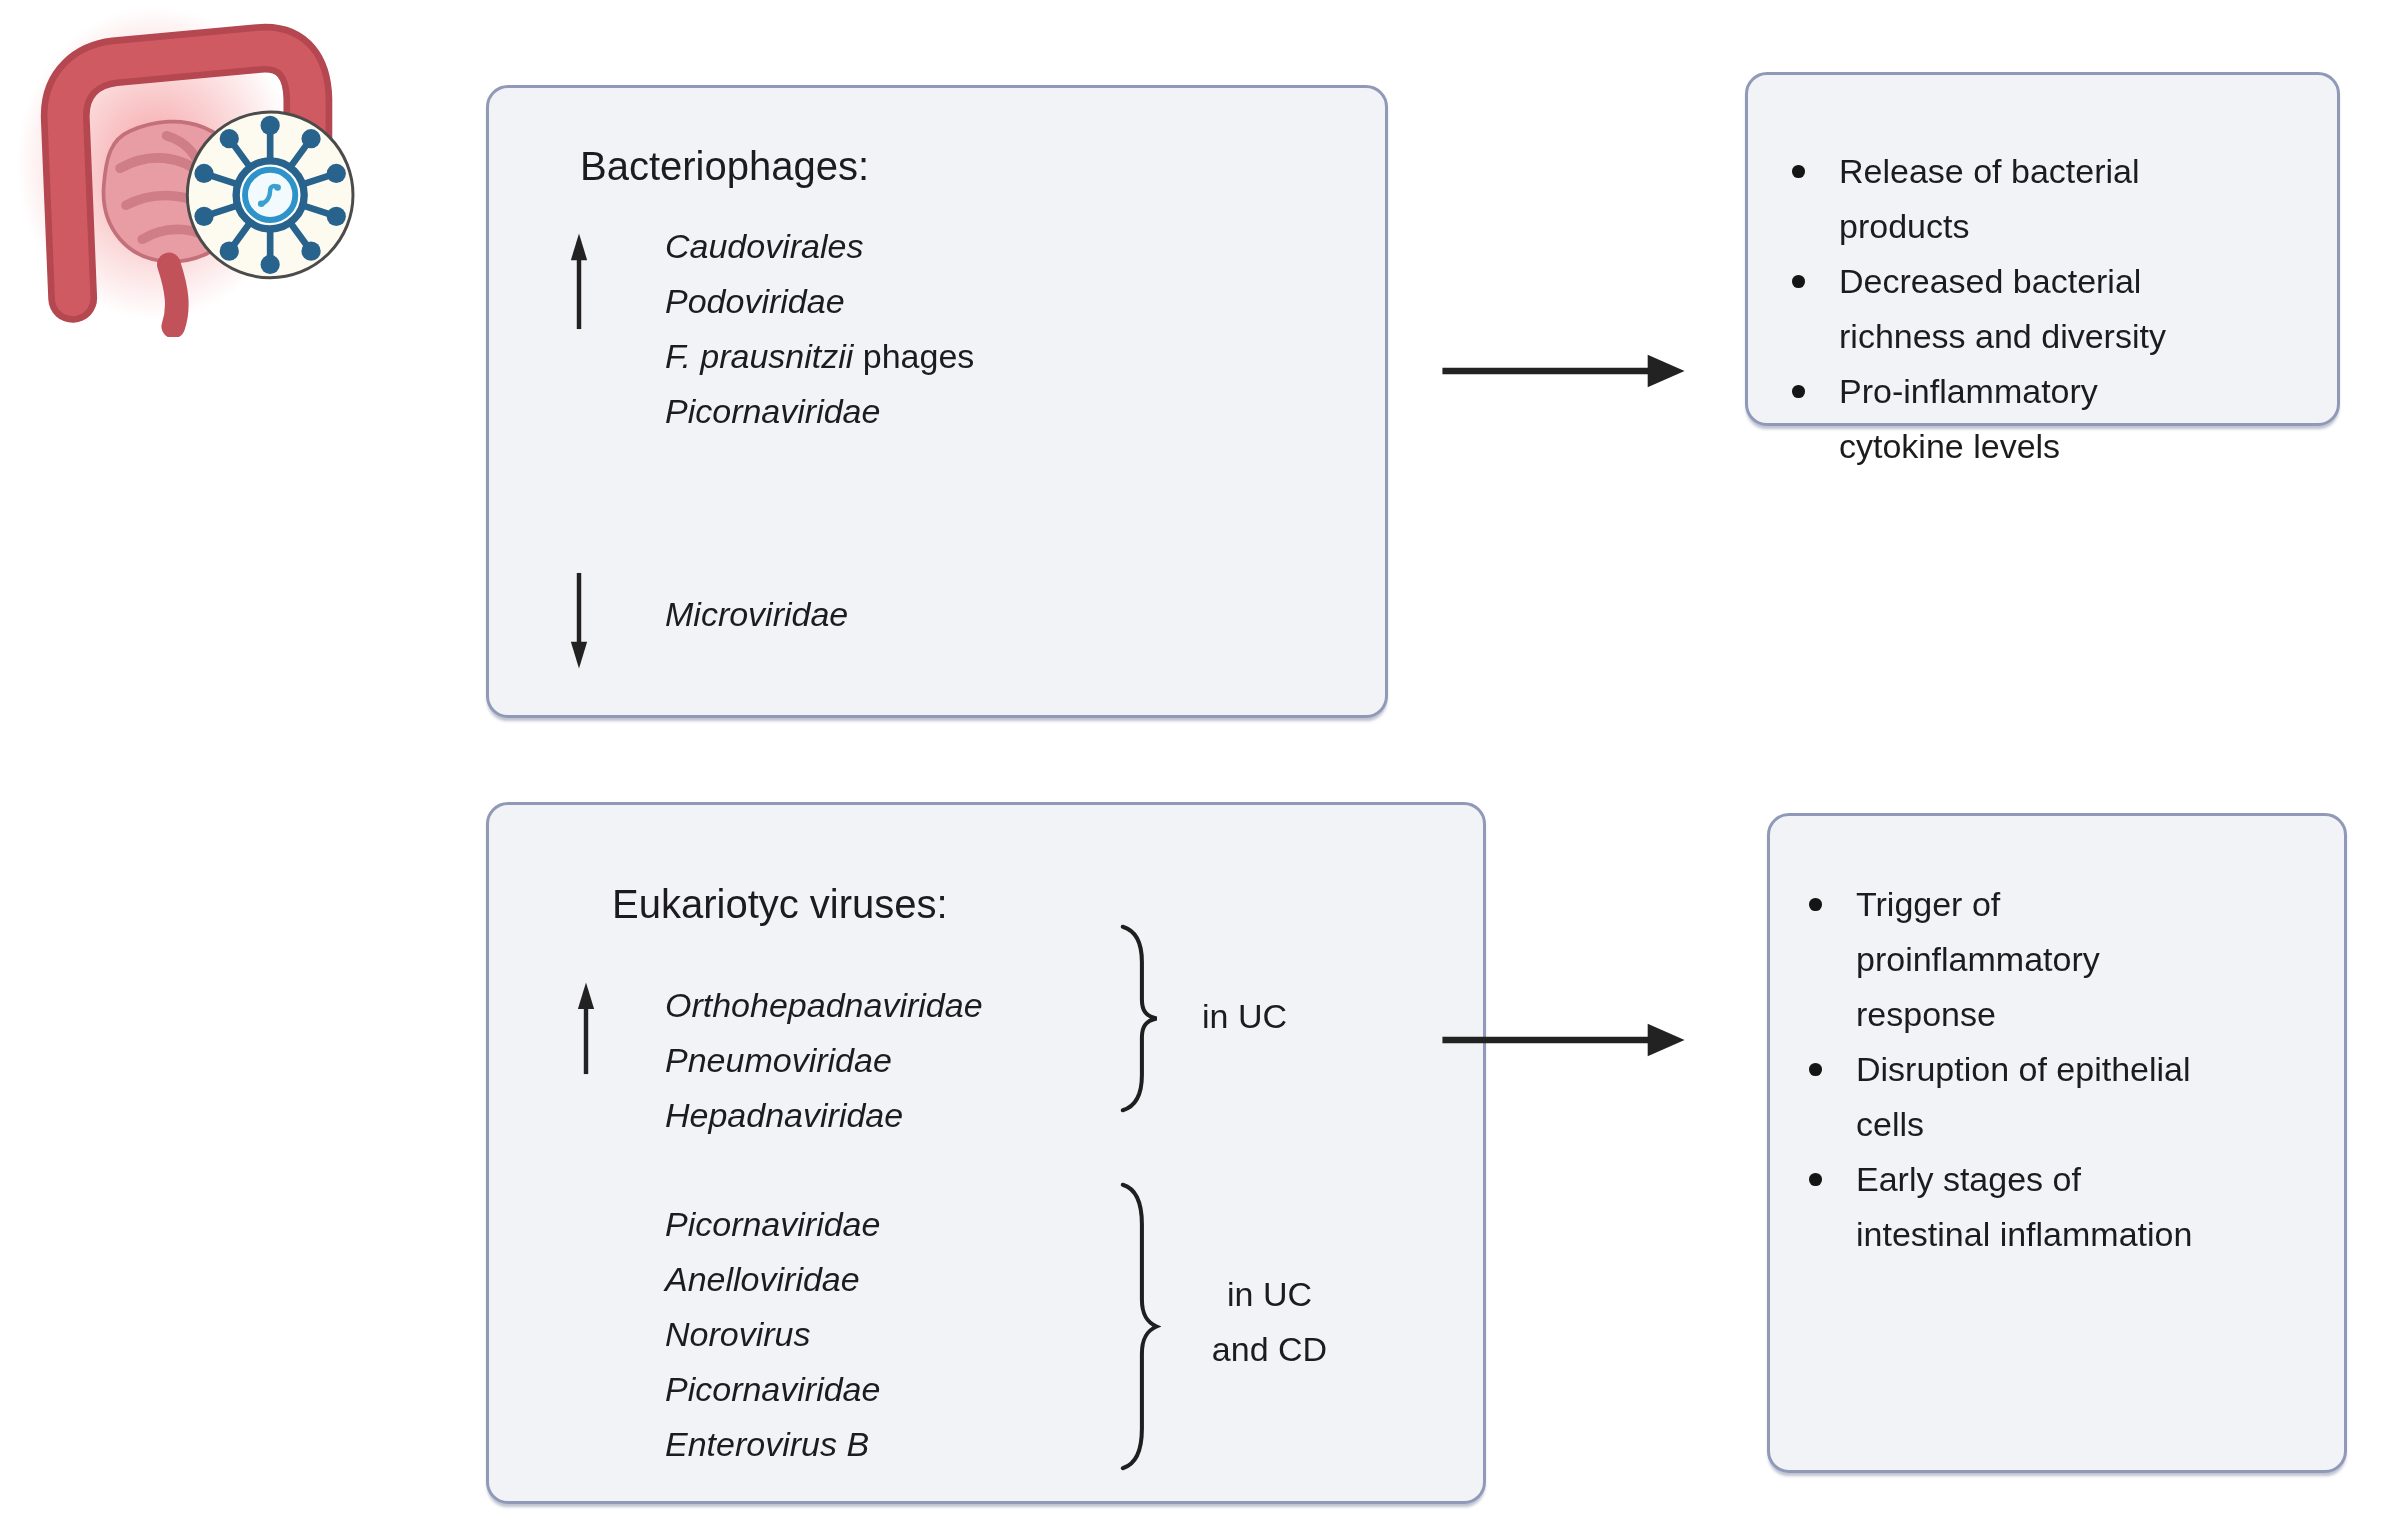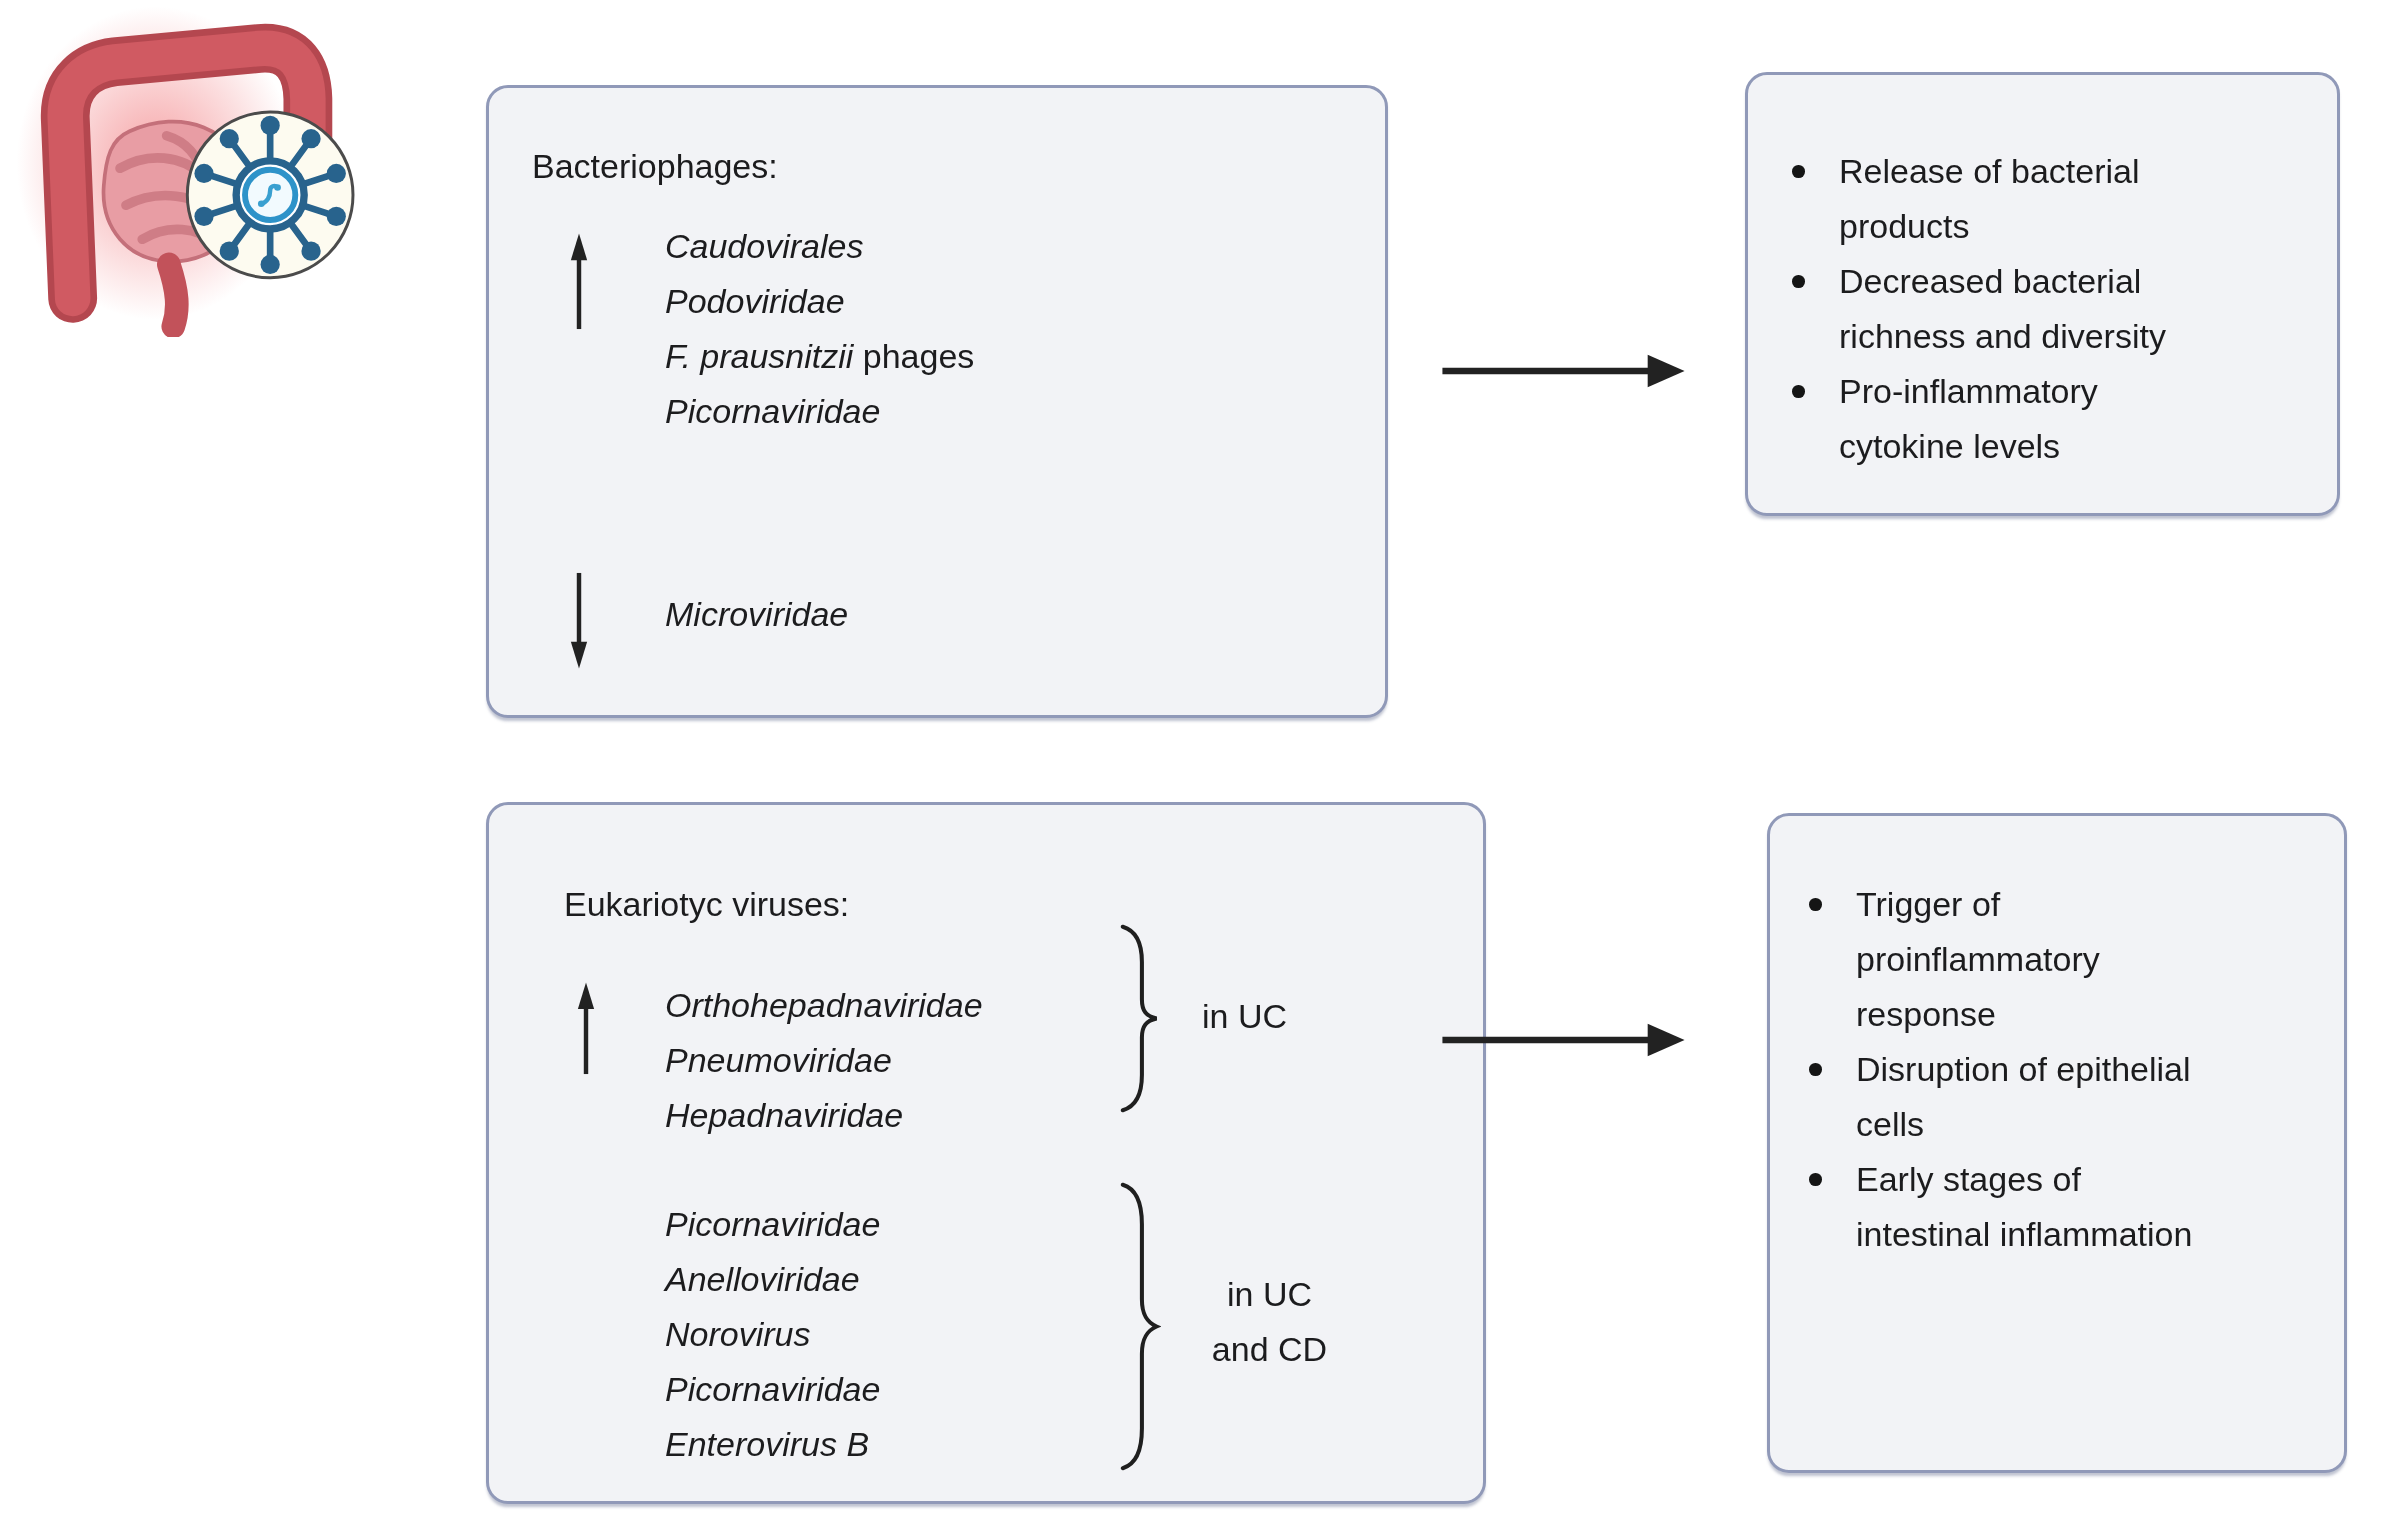--- a/index.html
+++ b/index.html
@@ -4,21 +4,21 @@
 <style>
   html,body{margin:0;padding:0;background:#ffffff;}
   .canvas{
     position:relative;width:2401px;height:1528px;background:#ffffff;
     font-family:"Liberation Sans",sans-serif;color:#1c1c1e;overflow:hidden;
   }
   .panel{
     position:absolute;background:#f2f3f6;border:3.7px solid #9099b8;border-radius:22px;
     box-shadow:0 3.7px 3px -1.5px rgba(110,120,150,.45);box-sizing:border-box;
   }
-  .panel-title{position:absolute;font-size:34px;line-height:40px;white-space:nowrap;}
+  .panel-title{position:absolute;font-size:40px;line-height:40px;white-space:nowrap;margin-left:48px;}
   .vlist{position:absolute;list-style:none;margin:4px;padding:0;font-size:34px;line-height:55px;}
   .vlist li{white-space:nowrap;}
   .it{font-style:italic;}
   .blist{position:absolute;list-style:none;margin:0;padding:0;font-size:34px;line-height:55px;}
   .blist li{position:relative;padding-left:56px;white-space:pre-line;}
   .blist li::before{content:"";position:absolute;left:9px;top:21.4px;width:12.6px;height:12.6px;border-radius:50%;background:#151515;}
   .side-label{position:absolute;font-size:34px;line-height:55px;white-space:pre-line;}
   .centered{text-align:center;}
   .abs{position:absolute;}
   svg{display:block;}
@@ -106,21 +106,21 @@
     <ul class="vlist" style="left:172px;top:495px">
       <li><span class="it">Microviridae</span></li>
     </ul>
   </section>
 
   <svg class="abs" style="left:1438px;top:345px" width="251" height="52" viewBox="0 0 340 70">
     <line x1="6" y1="35" x2="286" y2="35" stroke="#222222" stroke-width="9"></line>
     <polygon points="334,35 284,13 284,57" fill="#222222"></polygon>
   </svg>
 
-  <section class="panel" style="left:1745px;top:72px;width:595px;height:444px">
+  <section class="panel" style="left:1745px;top:72px;width:595px;height:354px">
     <ul class="blist" style="left:35px;top:69px;width:488px">
       <li>Release of bacterial
 products</li>
       <li>Decreased bacterial
 richness and diversity</li>
       <li>Pro-inflammatory
 cytokine levels</li>
     </ul>
   </section>
 

